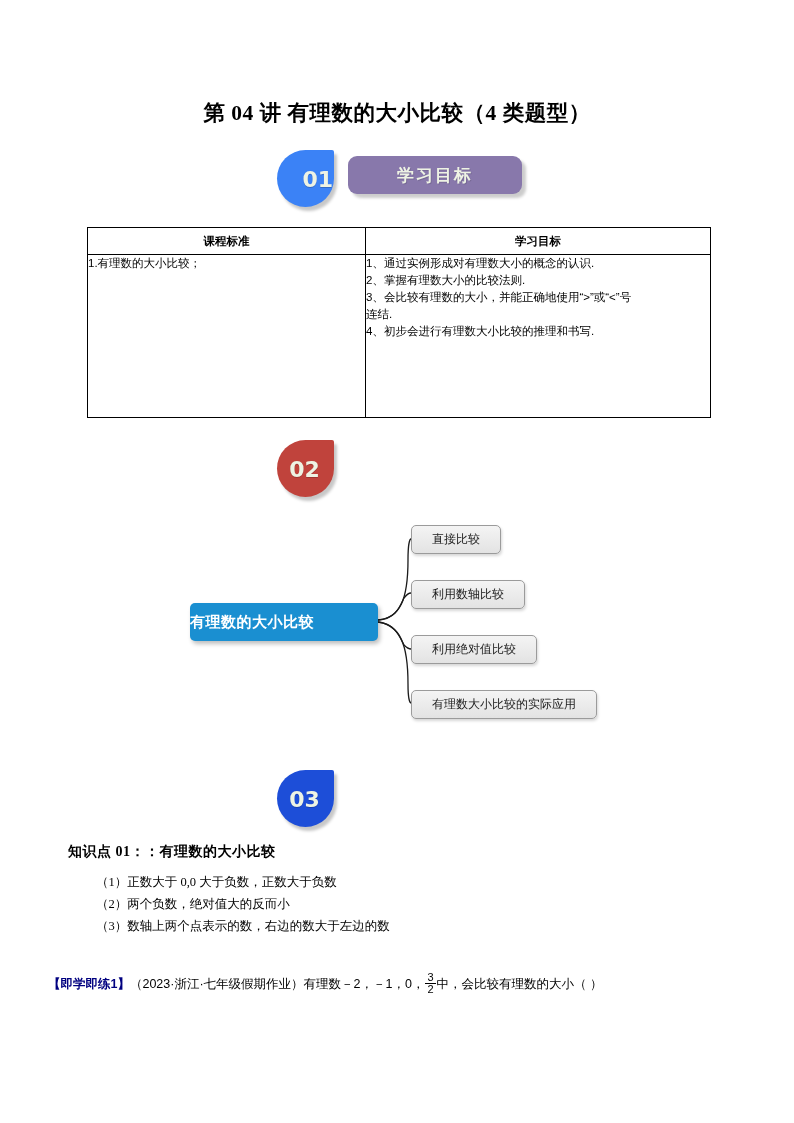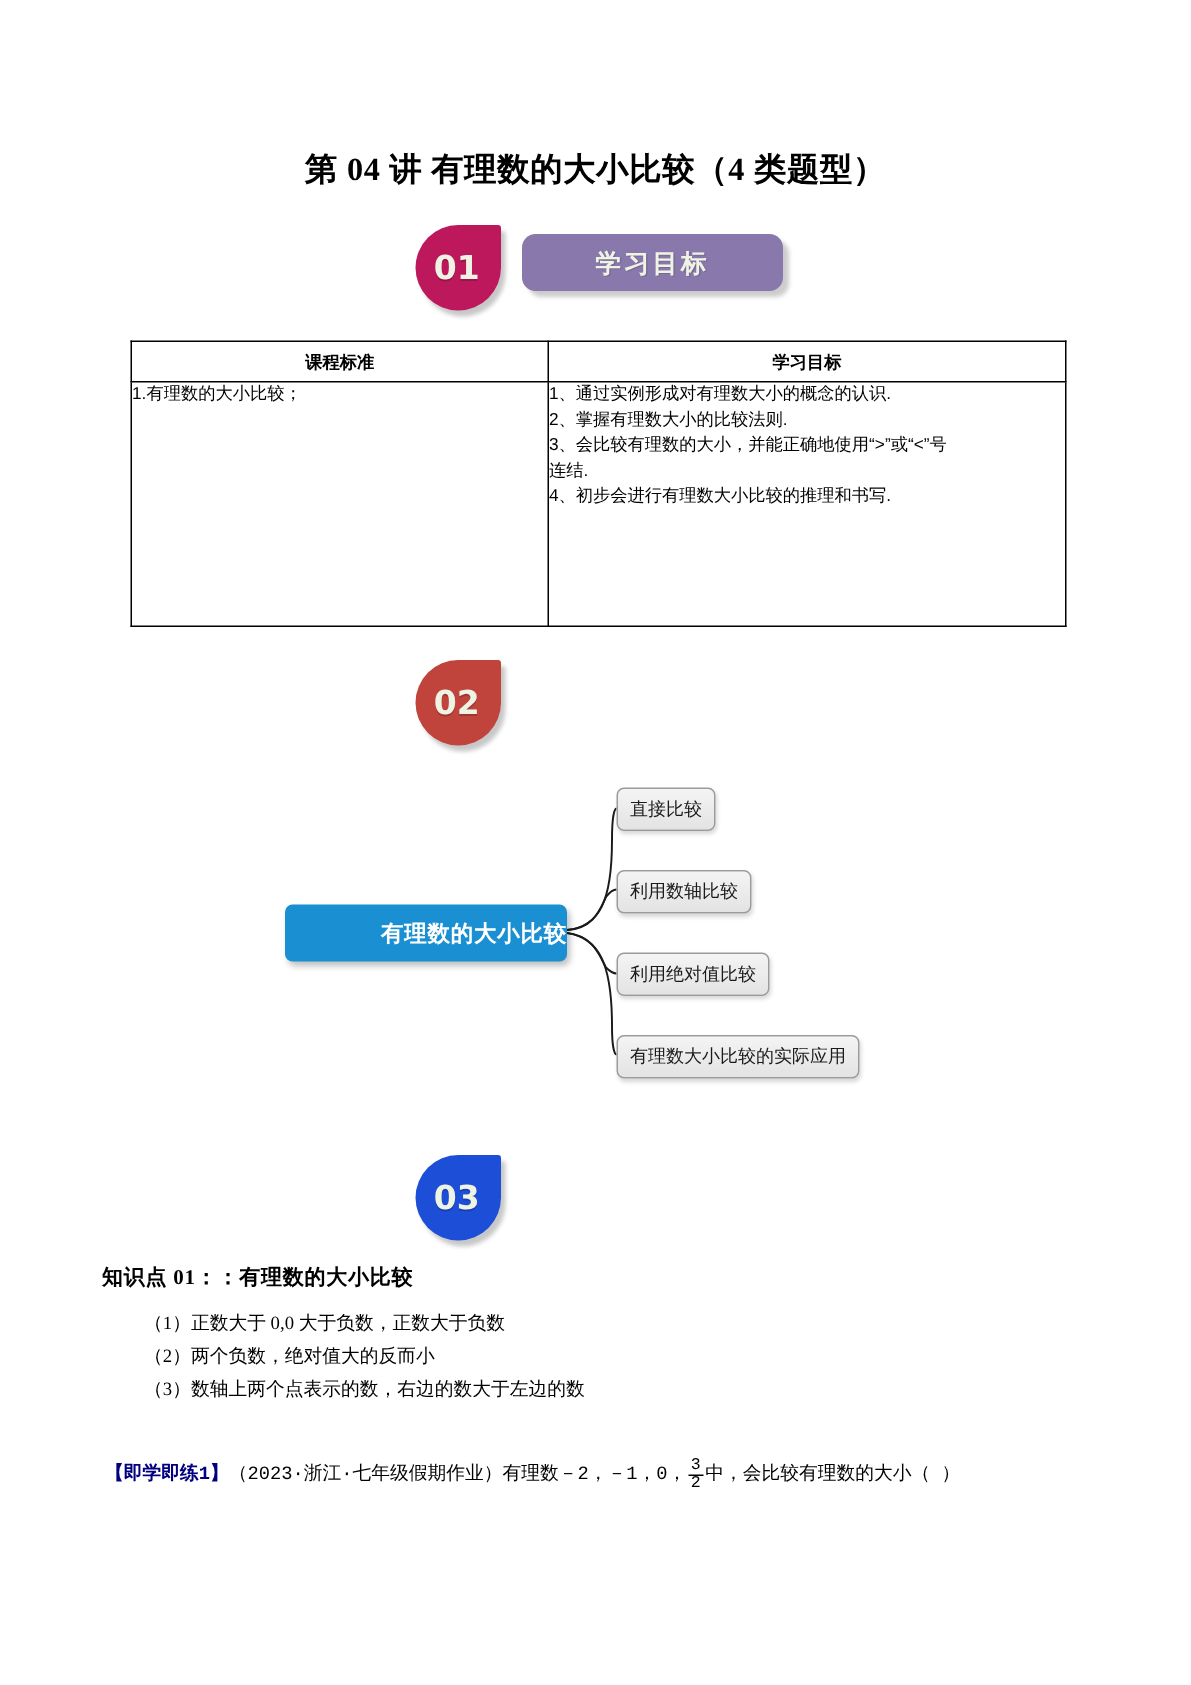--- a/index.html
+++ b/index.html
@@ -118,40 +118,40 @@
   .mm-root {
     position: absolute;
     left: 190px;
     top: 603px;
     width: 188px;
     height: 38px;
     background: #1a8fd1;
     border-radius: 5px;
     display: flex;
     align-items: center;
-    justify-content: flex-end;
+    justify-content: flex-start;
     box-shadow: 2px 3px 4px rgba(0,0,0,0.25);
   }
   .mm-root span {
     font-family: "DejaVu Sans", sans-serif;
     font-size: 15px;
     font-weight: bold;
     color: #ffffff;
     letter-spacing: 0.5px;
   }
   .mm-node {
     position: absolute;
     background: linear-gradient(#f4f4f4, #e3e3e3);
     border: 1px solid #9b9b9b;
     border-radius: 5px;
     height: 27px;
     display: flex;
     align-items: center;
     justify-content: center;
-    padding: 0 8px;
+    padding: 0 20px;
     box-shadow: 1px 2px 3px rgba(0,0,0,0.16);
   }
   .mm-node span {
     font-family: "DejaVu Sans", sans-serif;
     font-size: 12px;
     color: #1b1b1b;
     white-space: nowrap;
   }
   #mm-n0 { left: 411px; top: 525px; }
   #mm-n1 { left: 411px; top: 580px; }
@@ -184,24 +184,24 @@
     font-size: 12.5px;
     white-space: nowrap;
   }
   #kp-0 { top: 874px; }
   #kp-1 { top: 896px; }
   #kp-2 { top: 918px; }
 
   
   .exercise {
     position: absolute;
-    left: 70px;
+    left: 48px;
     top: 972px;
     width: 700px;
-    font-family: Liberation Mono, monospace;
+    font-family: Liberation Sans, sans-serif;
     font-size: 12.5px;
     line-height: 18px;
     white-space: nowrap;
   }
   .ex-tag {
     color: #000080;
     font-weight: bold;
   }
   .frac {
     display: inline-block;
@@ -213,21 +213,21 @@
   }
   .frac .num { display: block; padding: 0 2px; }
   .frac .den { display: block; border-top: 1px solid #000; padding: 0 2px; }
 </style>
 </head>
 <body>
 
 <div class="page-title">第 04 讲 有理数的大小比较（4 类题型）</div>
 
 <div class="banner" style="top:148px;">
-  <div class="badge" id="badge-0" style="background: #be185d;">
+  <div class="badge" id="badge-0" style="background: #3b82f6; justify-content: flex-end;">
     <span>01</span>
   </div>
   <div class="pill" id="pill-0" style="background: rgb(136, 120, 171);">
     <span>学习目标</span>
   </div>
 </div>
 
 <table class="std-table">
   <thead>
     <tr>

